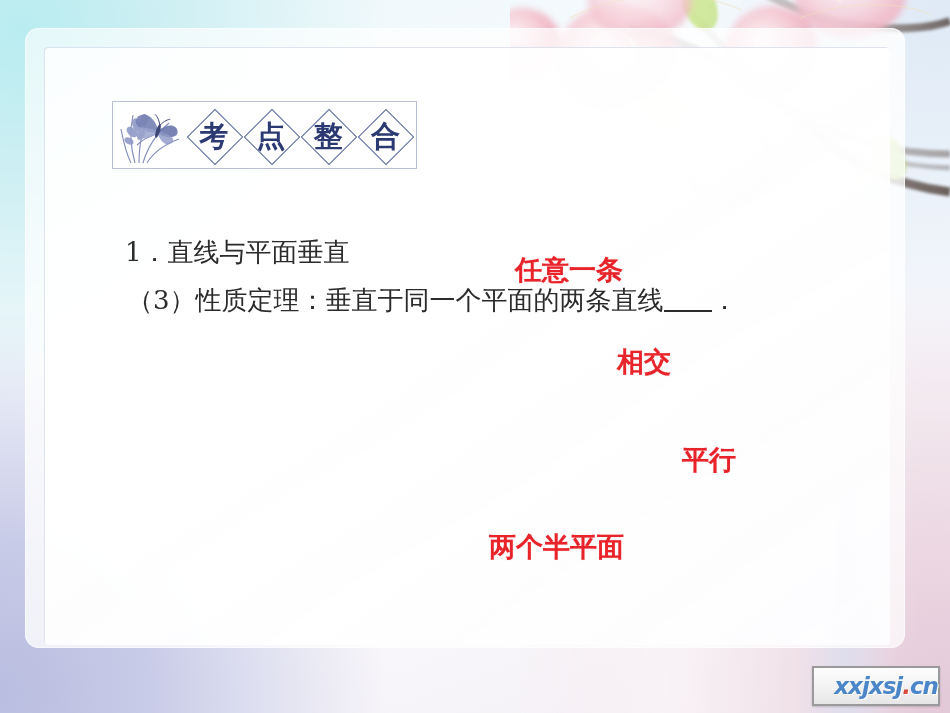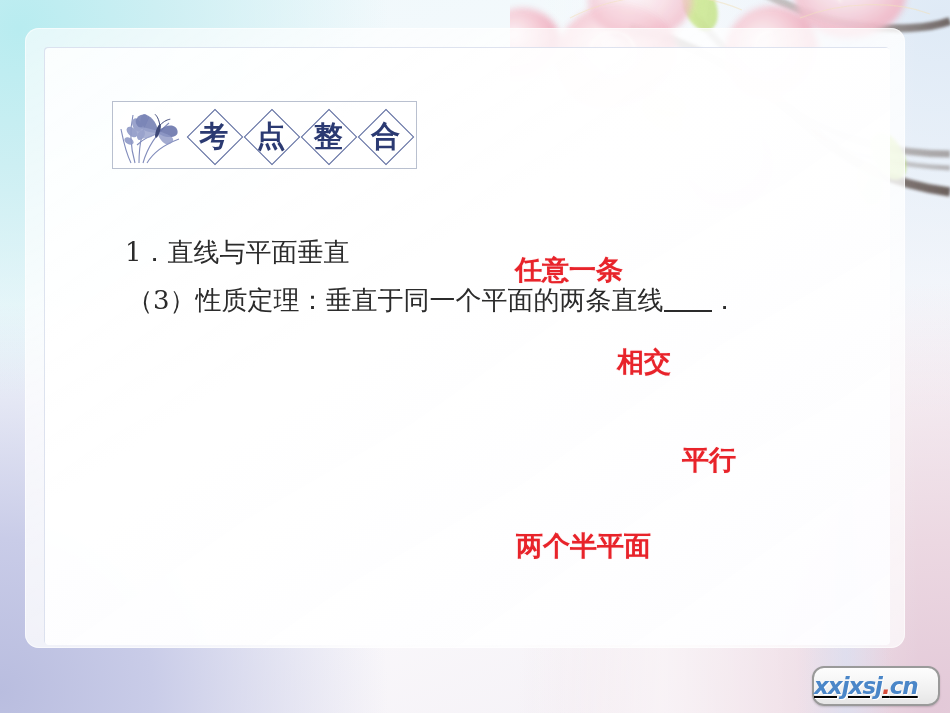--- a/index.html
+++ b/index.html
@@ -98,24 +98,24 @@
   .annot{
     position:absolute;color:#e8232a;font-size:27px;font-weight:bold;
     font-family:"DejaVu Serif","Liberation Serif",serif;
     white-space:nowrap;line-height:1;
     text-shadow:0 0 1px rgba(232,35,42,.35);
   }
 
   
   .watermark{
     position:absolute;left:812px;top:666px;width:124px;height:36px;
-    border:2px solid #9a9a9a;border-radius:12px;
+    border:2px solid #9a9a9a;border-radius:0;
     background:linear-gradient(180deg,#fdfdfd 0%,#f2f2f2 55%,#e6e6e6 100%);
     box-shadow:0 1px 2px rgba(0,0,0,.18);
-    display:flex;align-items:center;justify-content:flex-start;text-decoration:underline;
+    display:flex;align-items:center;justify-content:flex-end;
   }
   .wm-text{
     font-family:"DejaVu Sans","Liberation Sans",sans-serif;
     font-size:23px;font-weight:bold;font-style:italic;
     color:#4a86c8;letter-spacing:-1px;line-height:1;
     text-shadow:1px 1px 0 #ffffff;
   }
   .wm-text .dot{color:#d64b3a;}
   .wm-text .cn{color:#4a86c8;}
 </style>
@@ -260,17 +260,17 @@
     <span>（3）性质定理：垂直于同一个平面的两条直线</span><span class="blank w4"></span><span>．</span>
   </p>
 
 
 
 </div>
 
 <div class="annot" style="left:515px;top:256px;">任意一条</div>
 <div class="annot" style="left:617px;top:348px;">相交</div>
 <div class="annot" style="left:658px;top:446px;margin-left:24px;">平行</div>
-<div class="annot" style="left:516px;top:533px;font-family:Liberation Serif, serif;">两个半平面</div>
+<div class="annot" style="left:489px;top:533px;">两个半平面</div>
 
 <div class="watermark">
   <span class="wm-text"><span>xxjxsj</span><span class="dot">.</span><span class="cn">cn</span></span>
 </div>
 
 </body></html>

